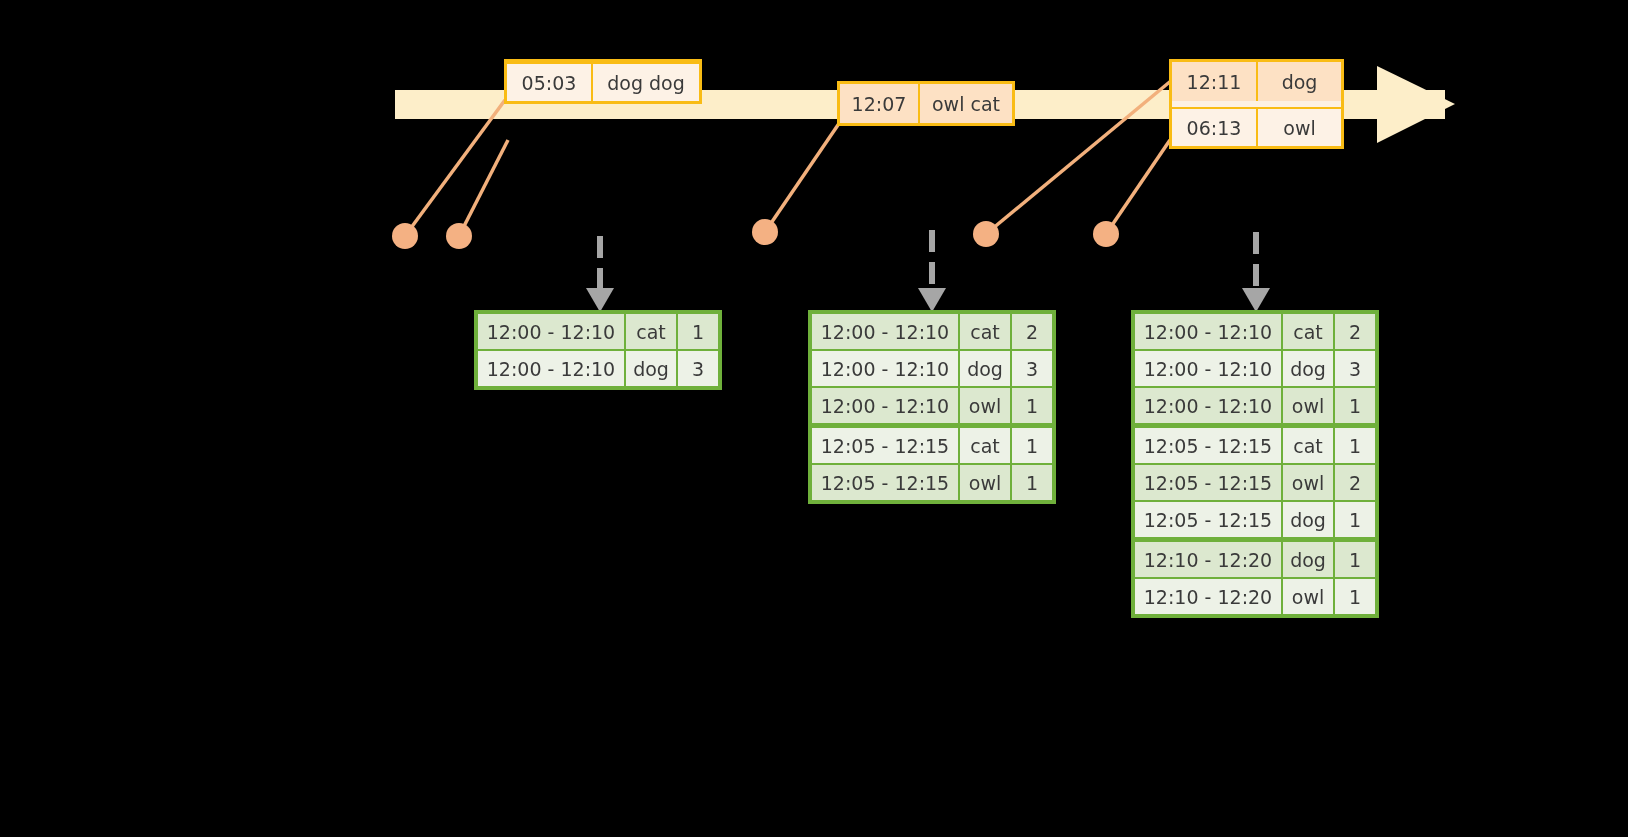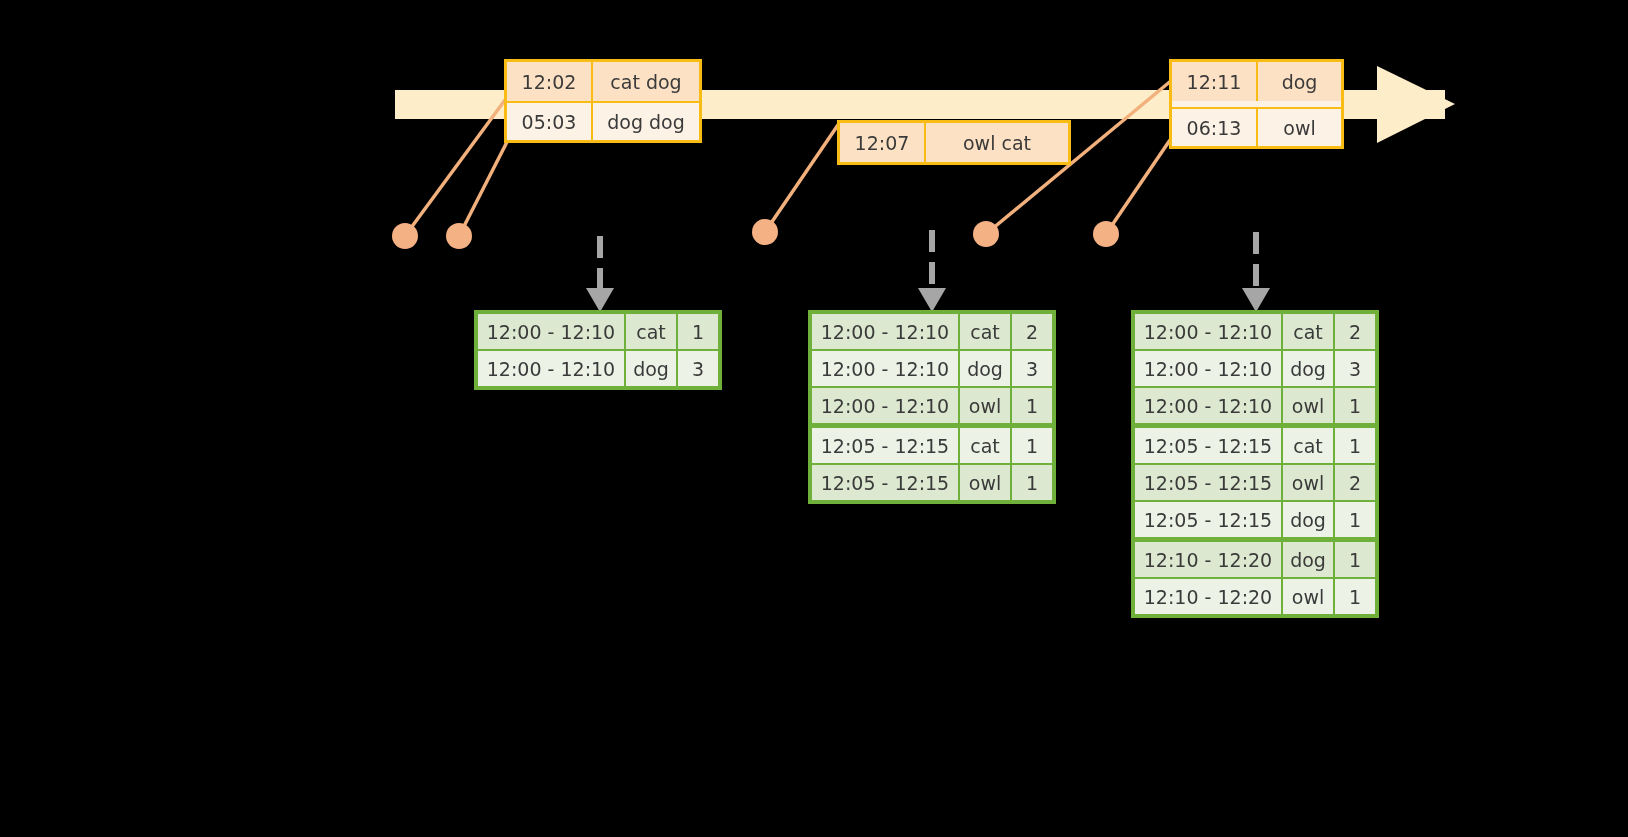--- a/index.html
+++ b/index.html
@@ -130,31 +130,27 @@
       <line x1="1256" y1="232" x2="1256" y2="292"></line>
     </g>
     <g fill="#a6a6a6">
       <polygon points="586,288 614,288 600,312"></polygon>
       <polygon points="918,288 946,288 932,312"></polygon>
       <polygon points="1242,288 1270,288 1256,312"></polygon>
     </g>
   </svg>
 
   <div class="event-box" style="left:504px; top:59px; width:198px;">
-    <div class="event-row r0">
-      <div class="event-time">12:02</div>
-      <div class="event-words">cat dog</div>
-    </div>
     <div class="event-row r1">
       <div class="event-time">05:03</div>
       <div class="event-words">dog dog</div>
     </div>
   </div>
 
-  <div class="event-box" style="left:837px; top:81px; width:234px;margin-top:39px;">
+  <div class="event-box" style="left:837px; top:81px; width:178px;">
     <div class="event-row r0">
       <div class="event-time">12:07</div>
       <div class="event-words">owl cat</div>
     </div>
   </div>
 
   <div class="event-box" style="left:1169px; top:59px; width:175px;gap:6px;">
     <div class="event-row r0">
       <div class="event-time">12:11</div>
       <div class="event-words">dog</div>

